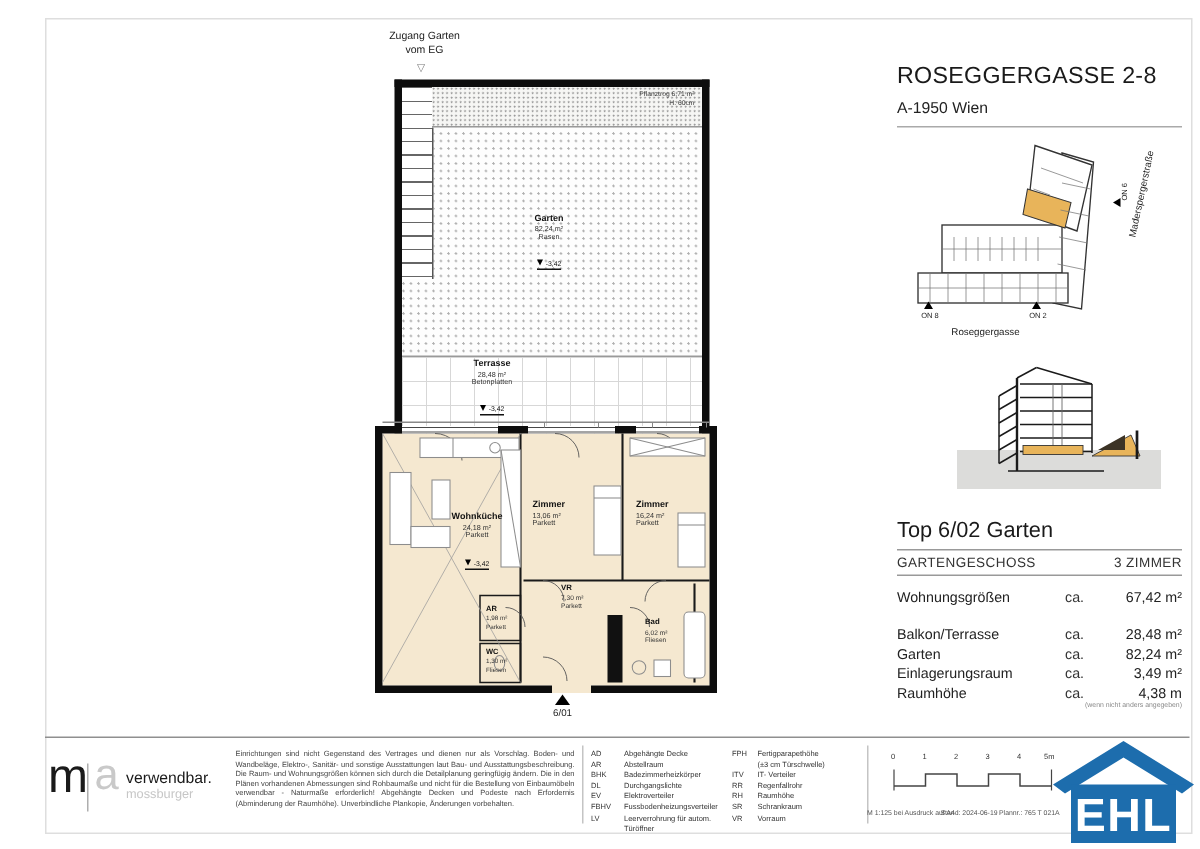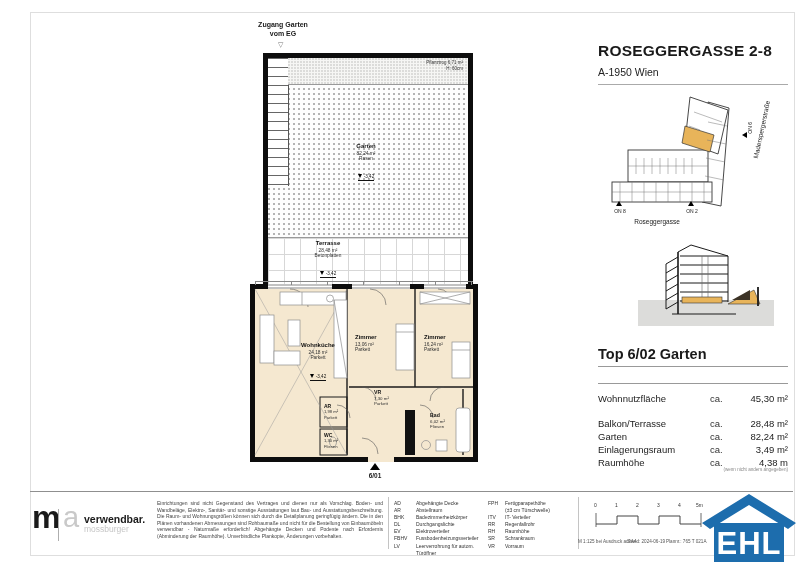--- a/index.html
+++ b/index.html
@@ -3,21 +3,21 @@
 <meta charset="utf-8">
 <style>
   html,body{margin:0;padding:0;background:#ffffff;width:800px;height:566px;overflow:hidden;
             font-family:"Liberation Sans", sans-serif; -webkit-font-smoothing:antialiased;}
   #sheet{position:relative;width:800px;height:566px;background:#fff;}
   .abs{position:absolute;}
   .frame{border:1px solid #dedede;}
   .t{position:absolute;color:#1a1a1a;white-space:nowrap;}
   .c{text-align:center;}
   .r{text-align:right;}
-  .b{font-weight:bold;}
+  .b{font-weight:normal;}
   
   .stipple{background-color:#fdfdfd;
     background-image:radial-gradient(circle at 1px 1px,#b0b0b0 0.7px,transparent 0.85px);
     background-size:5px 5px;}
   .stipple-dense{background-color:#f6f6f4;
     background-image:radial-gradient(circle at 1px 1px,#9a9a9a 0.6px,transparent 0.75px);
     background-size:3px 3px;}
   .grid{background-color:#ffffff;
     background-image:linear-gradient(#d7d7d7 1px,transparent 1px),
                      linear-gradient(90deg,#d7d7d7 1px,transparent 1px);
@@ -288,26 +288,30 @@
       <line x1="72" y1="16" x2="72" y2="61" stroke-width="0.6" stroke="#666"></line>
     </g>
     <rect x="46" y="57" width="40" height="6" fill="#e8b45a" stroke="#333" stroke-width="0.6"></rect>
     <polygon points="92,64 118,50 124,64" fill="#e8b45a" stroke="#333" stroke-width="0.6"></polygon>
     <polygon points="96,60 114,50 114,60" fill="#3c3326" stroke="none"></polygon>
     <line x1="122" y1="47" x2="122" y2="66" stroke="#1a1a1a" stroke-width="1.8"></line>
   </svg>
 
   <div class="t b" style="left:598px;top:346px;font-size:14.5px;">Top 6/02 Garten</div>
   <div class="hline" style="left:598px;top:366px;width:190px;border-color:#999;"></div>
+  <div class="inforow" style="top:370px;font-size:9px;letter-spacing:0.3px;color:#333;">
+    <span class="lb">GARTENGESCHOSS</span>
+    <span class="r">3 ZIMMER</span>
+  </div>
   <div class="hline" style="left:598px;top:383px;width:190px;border-color:#999;"></div>
 
   <div class="inforow" style="top:393px;">
-    <span class="lb">Wohnnutzfläche</span>
+    <span class="lb">Wohnungsgrößen</span>
     <span class="ca">ca.</span>
-    <span class="vl">45,30 m²</span>
+    <span class="vl">67,42 m²</span>
   </div>
   <div class="inforow" style="top:418px;">
     <span class="lb">Balkon/Terrasse</span>
     <span class="ca">ca.</span>
     <span class="vl">28,48 m²</span>
   </div>
   <div class="inforow" style="top:431px;">
     <span class="lb">Garten</span>
     <span class="ca">ca.</span>
     <span class="vl">82,24 m²</span>

